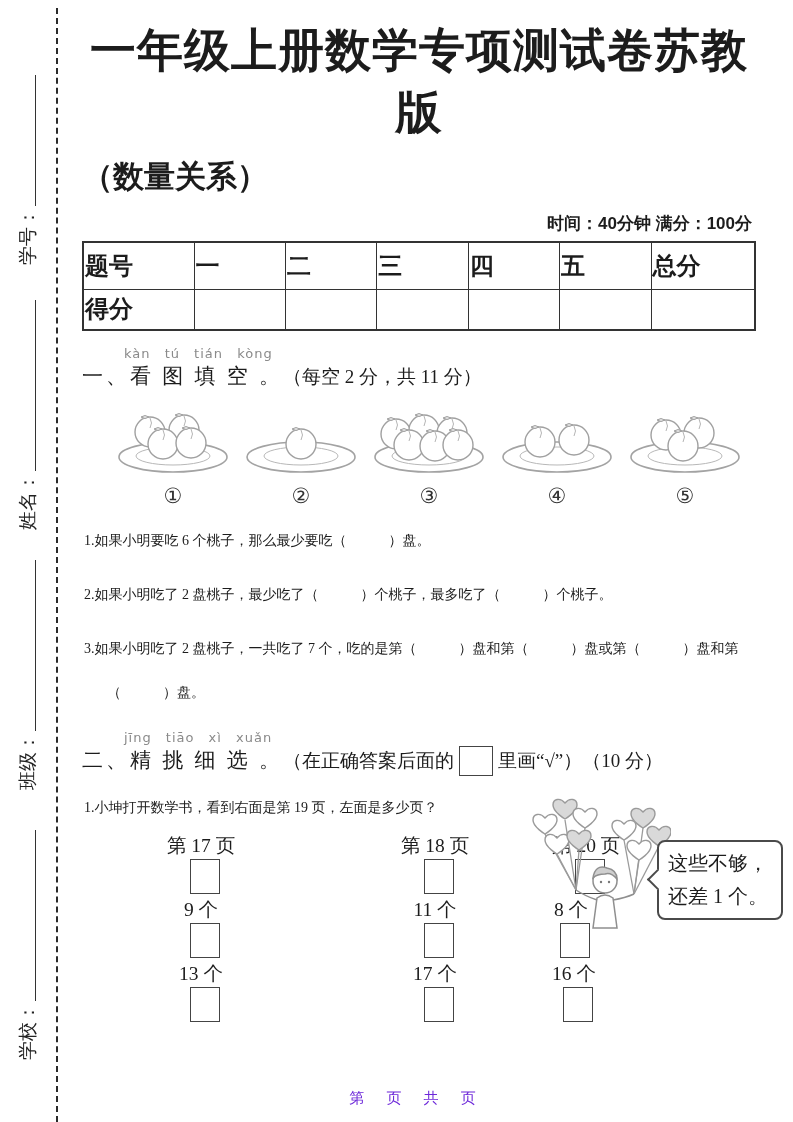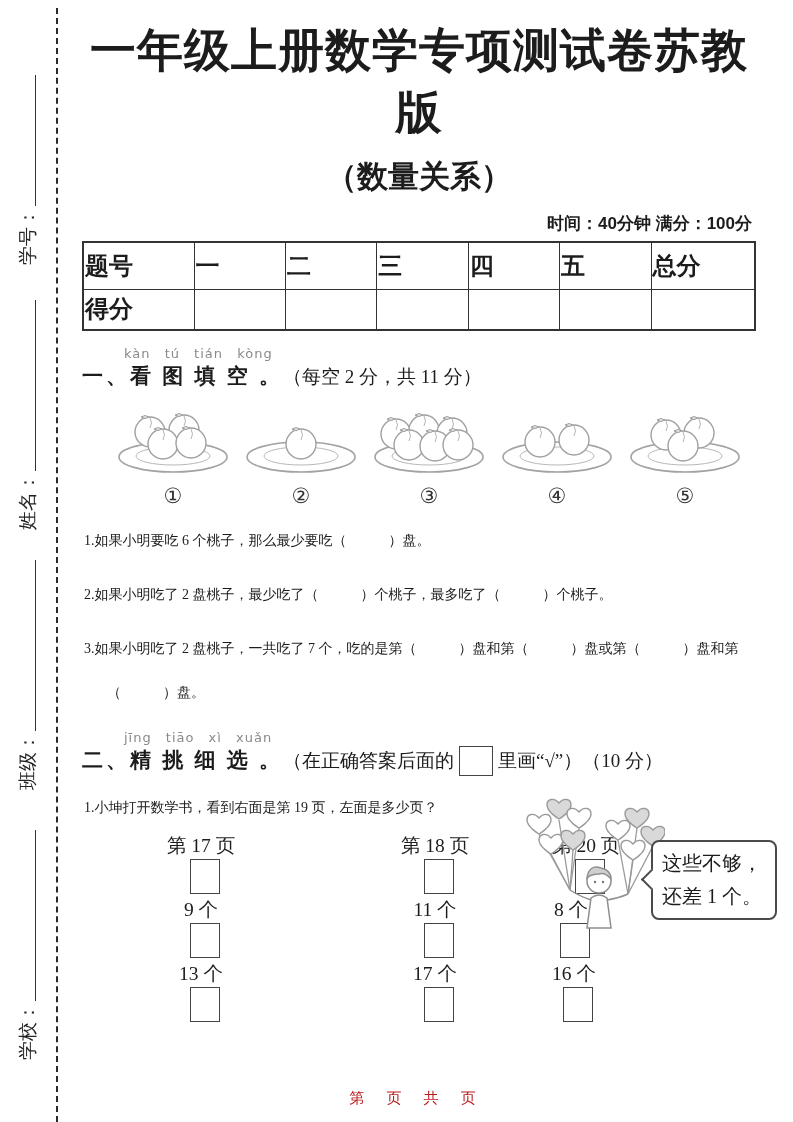--- a/index.html
+++ b/index.html
@@ -20,67 +20,67 @@
   .side-unit.u2 { width:230px; left:-87px; top:398px; }
   .side-unit.u3 { width:230px; left:-87px; top:658px; }
   .side-unit.u4 { width:230px; left:-87px; top:928px; }
 
   
   .main { margin-left:62px; width:708px; padding:0 14px 0 20px; position:relative; }
 
   .title { font-family:Liberation Sans, sans-serif; font-weight:bold;
     font-size:46px; text-align:center; margin:20px 0 0; letter-spacing:1px; }
   .subtitle { font-family:Liberation Mono, monospace; font-weight:bold;
-    font-size:31px; text-align:center; margin:12px 0 0; }
+    font-size:31px; text-align:left; margin:12px 0 0; }
   .meta { text-align:right; font-size:17px; font-weight:600; margin:14px 4px 6px 0;
     font-family:"Liberation Sans","DejaVu Sans",sans-serif; }
 
   table.score { width:100%; border-collapse:collapse; table-layout:fixed;
     border:2.5px solid #333; font-family:"Liberation Sans","DejaVu Sans",sans-serif; }
   table.score td { border:1.5px solid #333; text-align:left; font-size:24px; font-weight:600; }
   table.score tr.hdr td { height:47px; }
   table.score tr.scr td { height:41px; }
   table.score col.c-first { width:111px; }
   table.score col.c-last  { width:104px; }
 
   .pinyin { color:#8a8a8a; font-size:13px; letter-spacing:1px; word-spacing:9px;
     font-family:"DejaVu Sans","Liberation Sans",sans-serif; margin:15px 0 0 42px; }
   .sec-heading { font-size:20px; margin:1px 0 0 0; }
-  .sec-heading .bold { font-weight:bold; letter-spacing:3px; font-size:21px; }
+  .sec-heading .bold { font-weight:normal; letter-spacing:3px; font-size:21px; }
   .sec-heading .rest { font-size:19px; }
 
   .plates-row { display:flex; justify-content:space-between; margin:14px 10px 0 30px; }
   .plate-cell { width:122px; text-align:center; }
   .plate-cell svg { display:block; margin:0 auto; }
   .plate-num { font-size:21px; margin-top:8px; color:#333; }
 
   .q { font-size:14px; line-height:44px; margin:10px 0 0 2px;
     padding-left:23px; text-indent:-23px; }
   .q.narrow { width:502px; }
 
   .opt-row { display:flex; font-size:19.5px; margin:2px 0 0 2px; align-items:center; }
   .opt { width:234px; display:flex; align-items:center;flex-direction:column; }
   .opt:last-child { width:auto; }
   .ansbox { display:inline-block; width:30px; height:35px; border:1.5px solid #444;
     margin-left:8px; background:#fff; }
   .inline-box { display:inline-block; width:34px; height:30px; border:1.5px solid #444;
     vertical-align:-9px; margin:0 5px; background:#fff; }
 
   
-  .illu { position:absolute; top:798px; right:16px; width:262px; height:142px; }
+  .illu { position:absolute; top:798px; right:10px; width:262px; height:142px; }
   .illu svg { position:absolute; left:0; top:0; }
   .bubble { position:absolute; right:0; top:42px; width:126px; background:#fff;
     border:2px solid #4a4a4a; border-radius:8px; padding:5px 9px; font-size:20px;
     line-height:33px; font-weight:500; white-space:nowrap; }
   .bubble:before { content:""; position:absolute; left:-9px; top:30px; width:13px; height:13px;
     background:#fff; border-left:2px solid #4a4a4a; border-bottom:2px solid #4a4a4a;
     transform:rotate(45deg); }
 
   .footer { position:absolute; bottom:14px; left:62px; width:710px; text-align:center;
-    font-size:15px; letter-spacing:9px; color:#b91c1c;
+    font-size:15px; letter-spacing:9px; color:#6d28d9;
     font-family:"Liberation Sans","DejaVu Sans",sans-serif; }
 </style>
 </head>
 <body>
 
 <div class="cut-line"></div>
 <div class="side-unit u1">
   <span>学号：</span>
     <span class="blank"></span>
 </div>

